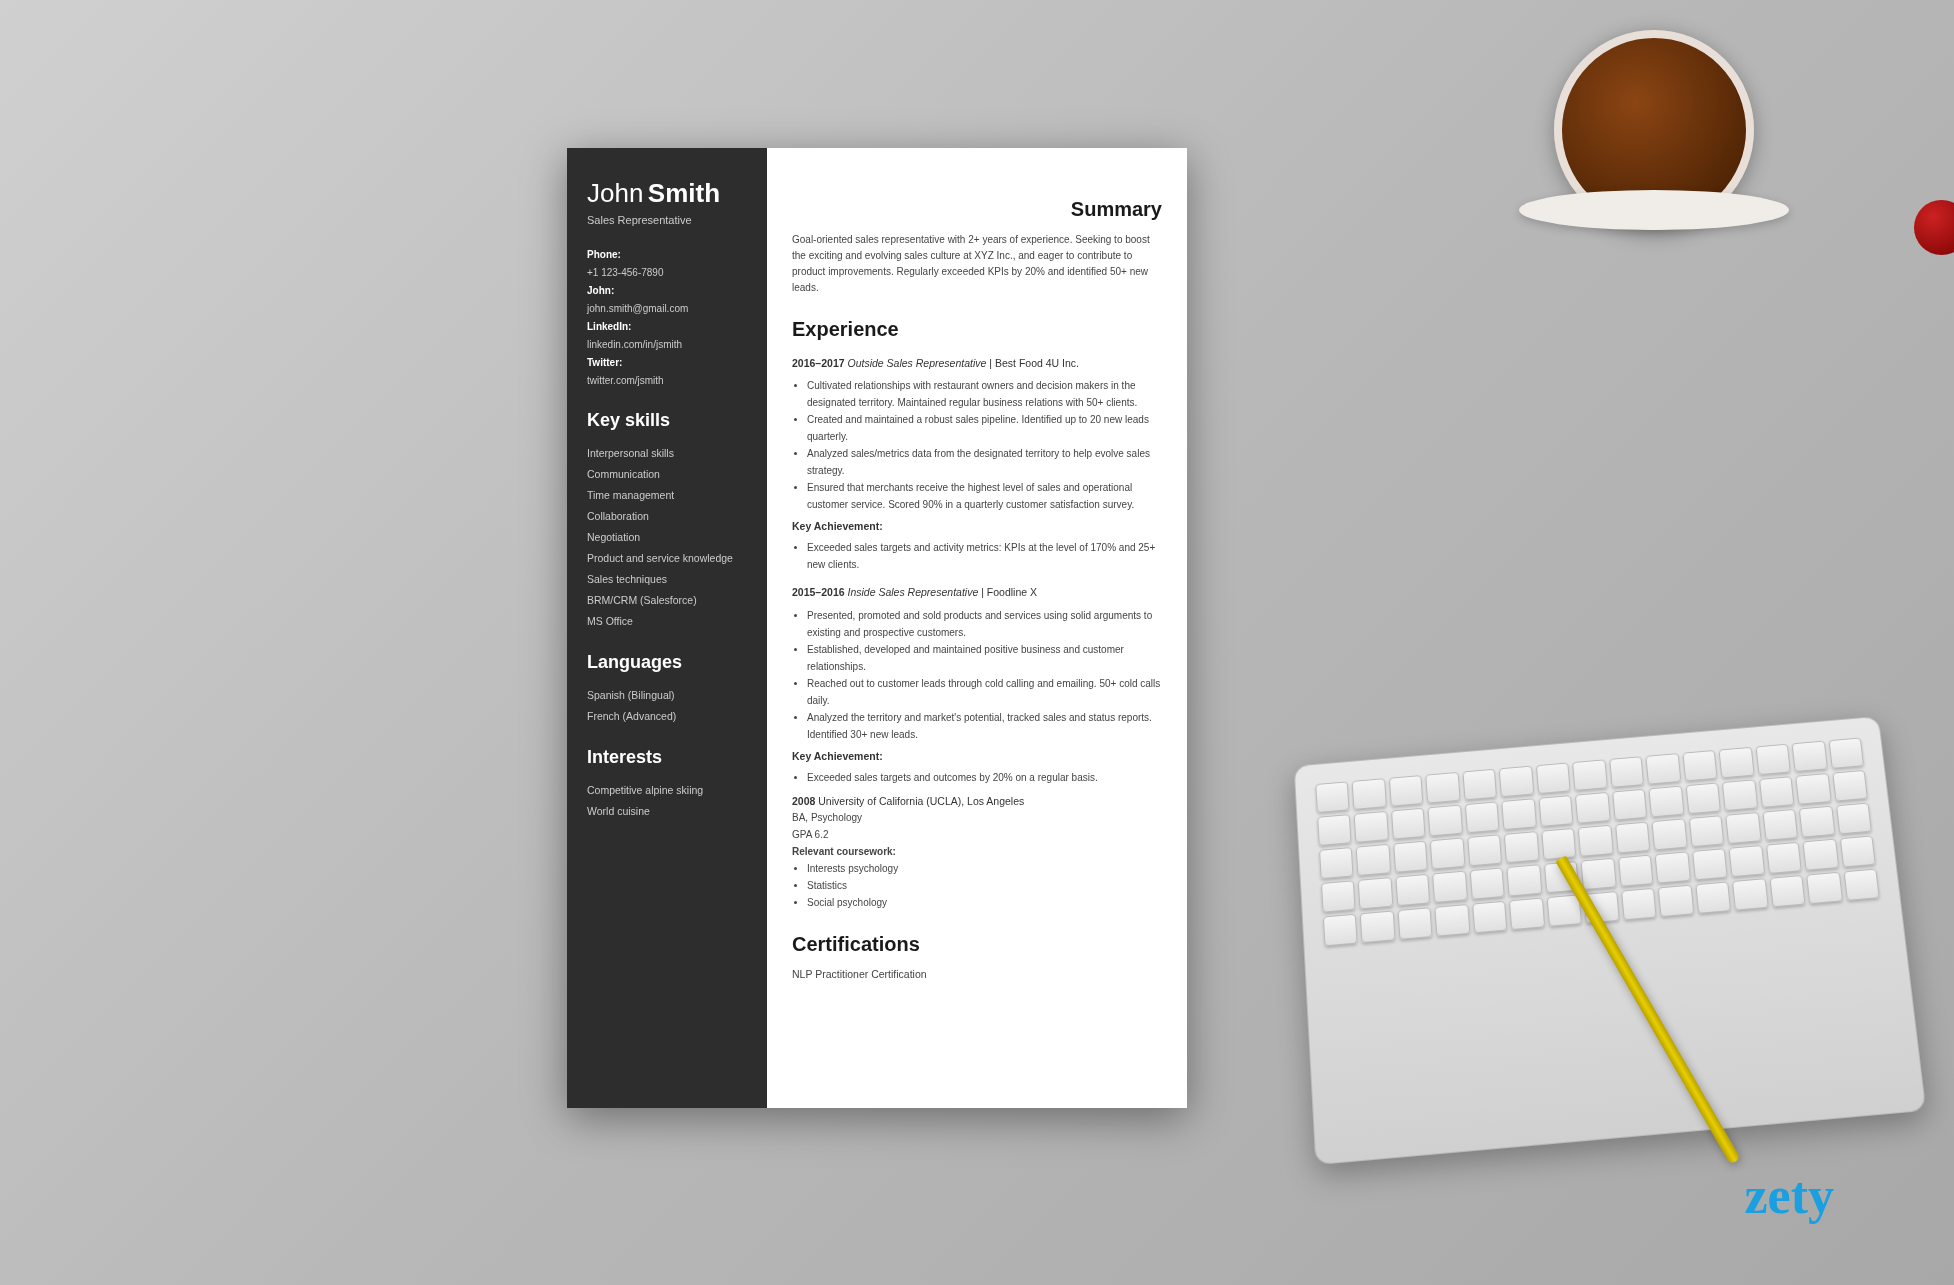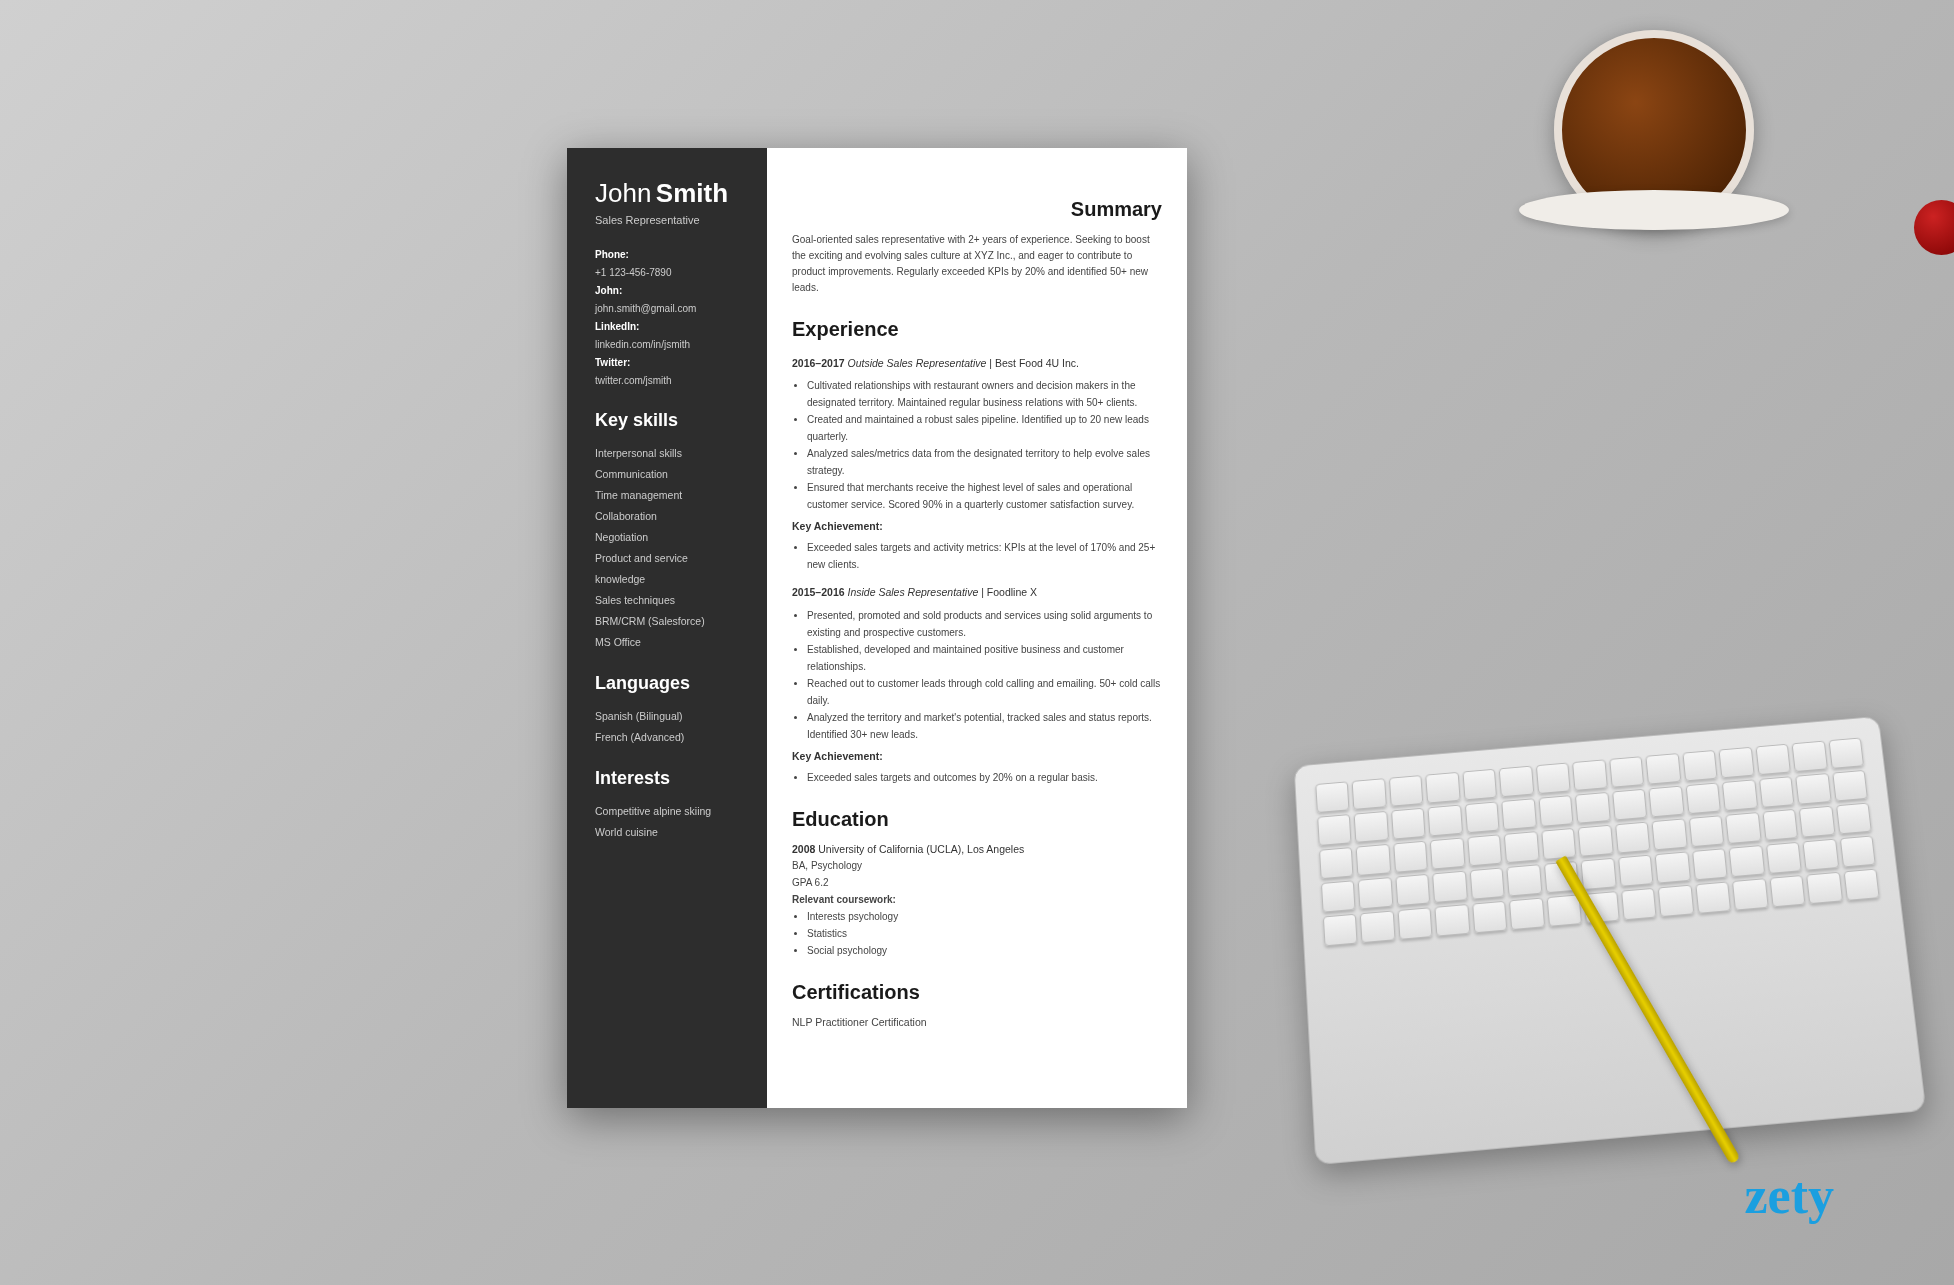--- a/index.html
+++ b/index.html
@@ -130,21 +130,21 @@
       box-shadow: 0 10px 40px rgba(0,0,0,0.4);
       background: white;
       margin-left: -200px;
       margin-top: -30px;
     }
 
     .sidebar {
       width: 200px;
       background: #2d2d2d;
       color: white;
-      padding: 30px 28px;
+      padding: 30px 20px;
       flex-shrink: 0;
     }
 
     .sidebar-name {
       margin-bottom: 5px;
       line-height: 1.2;
     }
     .sidebar-name .first-name {
       font-size: 26px;
       font-weight: 300;
@@ -447,21 +447,20 @@
         <li>Presented, promoted and sold products and services using solid arguments to existing and prospective customers.</li>
         <li>Established, developed and maintained positive business and customer relationships.</li>
         <li>Reached out to customer leads through cold calling and emailing. 50+ cold calls daily.</li>
         <li>Analyzed the territory and market's potential, tracked sales and status reports. Identified 30+ new leads.</li>
       </ul>
       <div class="key-achievement-label">Key Achievement:</div>
       <ul class="job-bullets">
         <li>Exceeded sales targets and outcomes by 20% on a regular basis.</li>
       </ul>
 
-      <div class="section-title">Education</div>
       <div class="edu-block">
         <span class="edu-year">2008</span>
         <span>University of California (UCLA), Los Angeles</span>
         <div class="edu-details">BA, Psychology</div>
         <div class="edu-details">GPA 6.2</div>
         <div class="edu-details"><strong>Relevant coursework:</strong></div>
         <ul class="job-bullets">
           <li>Interests psychology</li>
           <li>Statistics</li>
           <li>Social psychology</li>

